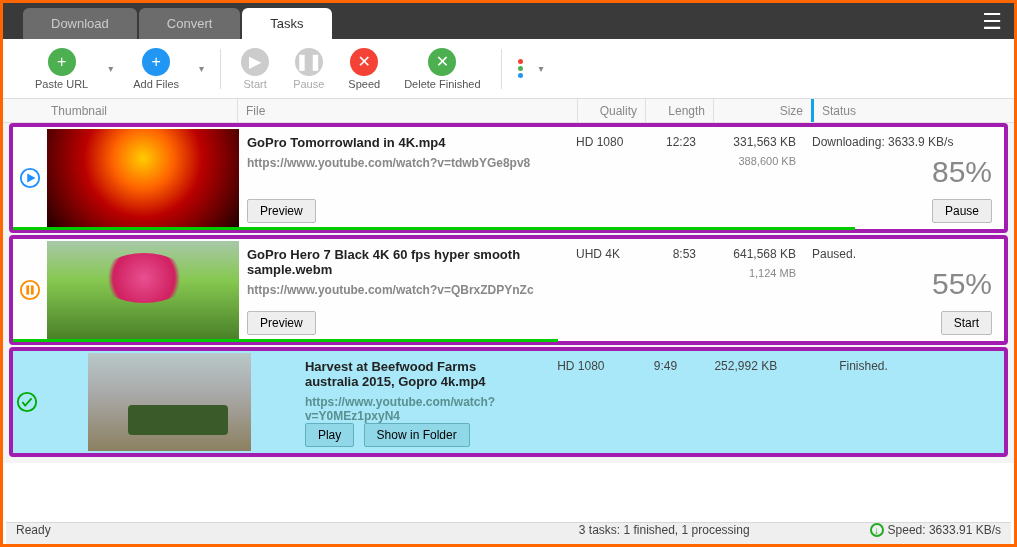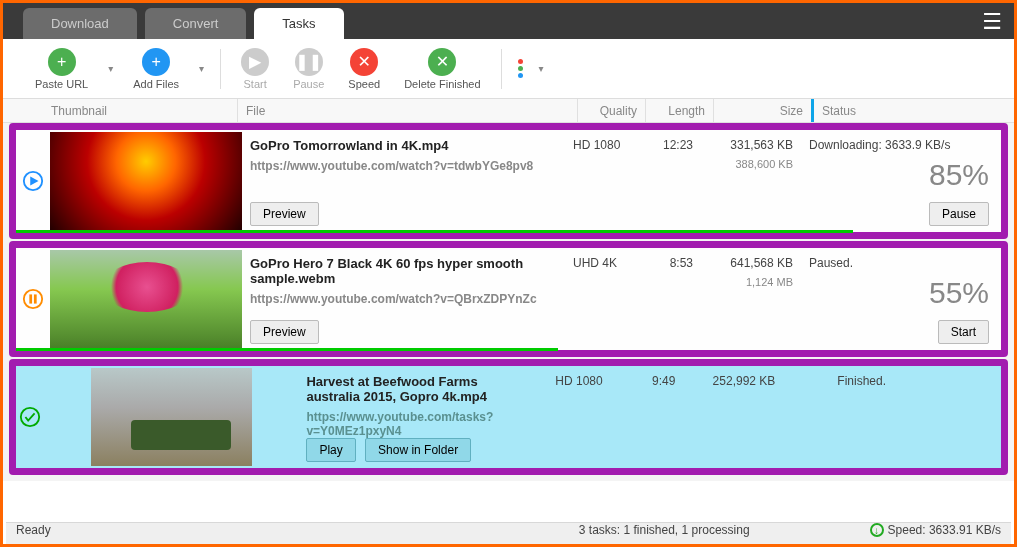--- a/index.html
+++ b/index.html
@@ -1,19 +1,19 @@
 <!DOCTYPE html>
 <html><head>
 <meta charset="utf-8">
 <style>
 * { margin: 0; padding: 0; box-sizing: border-box; }
 body { font-family: Arial, sans-serif; font-size: 12px; color: #333; background: #fff; width: 1017px; height: 547px; overflow: hidden; border: 3px solid #ff6600; position: relative; }
 
 .topbar { background: #3a3a3a; height: 36px; display: flex; align-items: flex-end; padding-left: 20px; position: relative; }
-.tab { padding: 8px 28px; color: #ccc; background: #6c6c6c; margin-right: 8px; border-radius: 6px 6px 0 0; cursor: pointer; font-size: 13px; }
+.tab { padding: 8px 28px; color: #ccc; background: #6c6c6c; margin-right: 2px; border-radius: 6px 6px 0 0; cursor: pointer; font-size: 13px; }
 .tab.active { background: #fff; color: #333; }
 .hamburger { position: absolute; right: 12px; top: 6px; color: #fff; font-size: 22px; cursor: pointer; }
 
 .toolbar { background: #fff; height: 60px; display: flex; align-items: center; padding: 6px 20px; border-bottom: 1px solid #ddd; gap: 0; }
 .tool-group { display: flex; align-items: center; }
 .tool-btn { display: flex; flex-direction: column; align-items: center; padding: 2px 12px; cursor: pointer; font-size: 11px; color: #555; }
 .tool-btn.disabled { color: #aaa; cursor: default; }
 .tool-btn .icon { width: 28px; height: 28px; border-radius: 50%; display: flex; align-items: center; justify-content: center; margin-bottom: 2px; font-size: 16px; color: #fff; }
 .icon.green { background: #4caf50; }
 .icon.blue { background: #2196f3; }
@@ -27,21 +27,21 @@
 
 .headers { display: flex; background: #f8f8f8; border-bottom: 1px solid #e0e0e0; color: #888; font-size: 12px; height: 24px; align-items: center; padding-left: 40px; }
 .col-thumb { width: 195px; padding-left: 8px; border-right: 1px solid #e0e0e0; height: 100%; display: flex; align-items: center; }
 .col-file { flex: 1; padding-left: 8px; border-right: 1px solid #e0e0e0; height: 100%; display: flex; align-items: center; }
 .col-quality { width: 68px; text-align: right; padding-right: 8px; border-right: 1px solid #e0e0e0; height: 100%; display: flex; align-items: center; justify-content: flex-end; }
 .col-length { width: 68px; text-align: right; padding-right: 8px; border-right: 1px solid #e0e0e0; height: 100%; display: flex; align-items: center; justify-content: flex-end; }
 .col-size { width: 100px; text-align: right; padding-right: 8px; border-right: 3px solid #0ea5e9; height: 100%; display: flex; align-items: center; justify-content: flex-end; }
 .col-status { width: 200px; padding-left: 8px; height: 100%; display: flex; align-items: center; }
 
 .task-list { background: #f4f4f4; padding-bottom: 4px; }
-.task { display: flex; background: #fefefe; margin: 0 6px 2px 6px; border: 7px solid #a21caf; border-radius: 4px; position: relative; }
+.task { display: flex; background: #fefefe; margin: 0 6px 2px 6px; border: 4px solid #a21caf; border-radius: 4px; position: relative; }
 .task.finished { background: #a8e8f8; gap: 46px; }
 .task .state-icon { width: 34px; display: flex; align-items: center; justify-content: center; }
 .state-icon svg { width: 22px; height: 22px; }
 .thumb { width: 192px; height: 98px; background: #555; margin: 2px 0; position: relative; overflow: hidden; }
 .thumb-fireworks { background: radial-gradient(circle at 50% 30%, #ffcc00 0%, #ff6600 25%, #bb0000 50%, #220000 100%); }
 .thumb-flowers { background: linear-gradient(#a8c8a8 0%, #86c850 40%, #4a8028 100%); position: relative; }
 .thumb-flowers::after { content:""; position:absolute; top:12px; left:52px; width:90px; height:50px; background: radial-gradient(circle at 50% 50%, #e85090 0%, #d02060 60%, transparent 70%); border-radius: 50%; }
 .thumb-tractor { background: linear-gradient(#b8c8c8 0%, #aaa 40%, #8b8060 100%); position: relative; }
 .thumb-tractor::after { content:""; position:absolute; bottom:16px; left:40px; width:100px; height:30px; background: #3a5a2a; border-radius: 4px; }
 .file-area { flex: 1; padding: 8px 8px 6px 8px; display: flex; flex-direction: column; position: relative; }
@@ -195,21 +195,21 @@
   <div class="task finished">
     <div class="state-icon">
       <svg viewBox="0 0 24 24">
           <circle cx="12" cy="12" r="10" fill="none" stroke="#0a0" stroke-width="2"></circle>
           <polyline points="7,12 10,16 17,8" fill="none" stroke="#0a0" stroke-width="2"></polyline>
         </svg>
     </div>
     <div class="thumb thumb-tractor"></div>
     <div class="file-area">
       <div class="file-title">Harvest at Beefwood Farms australia 2015, Gopro 4k.mp4</div>
-      <div class="file-url">https://www.youtube.com/tasks?v=Y0MEz1pxyN4</div>
+      <div class="file-url">https://www.youtube.com/watch?v=Y0MEz1pxyN4</div>
       <div class="file-buttons">
         <button>Play</button>
         <button>Show in Folder</button>
       </div>
     </div>
     <div class="meta">
       <div class="quality">HD 1080</div>
       <div class="length">9:49</div>
       <div class="size">
           <span>252,992 KB</span>

